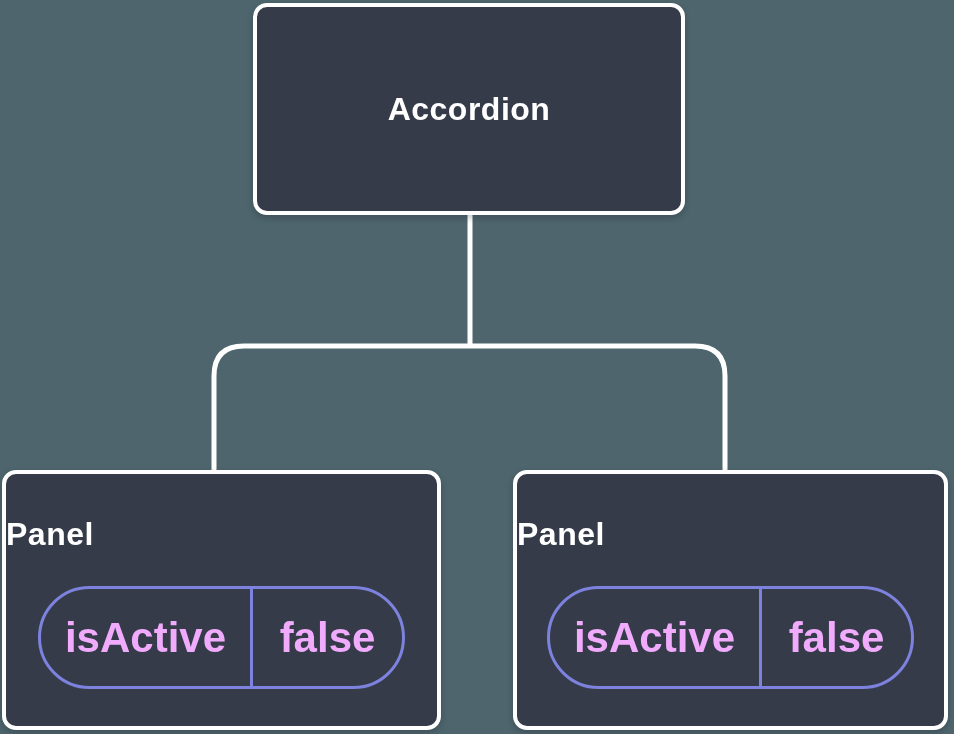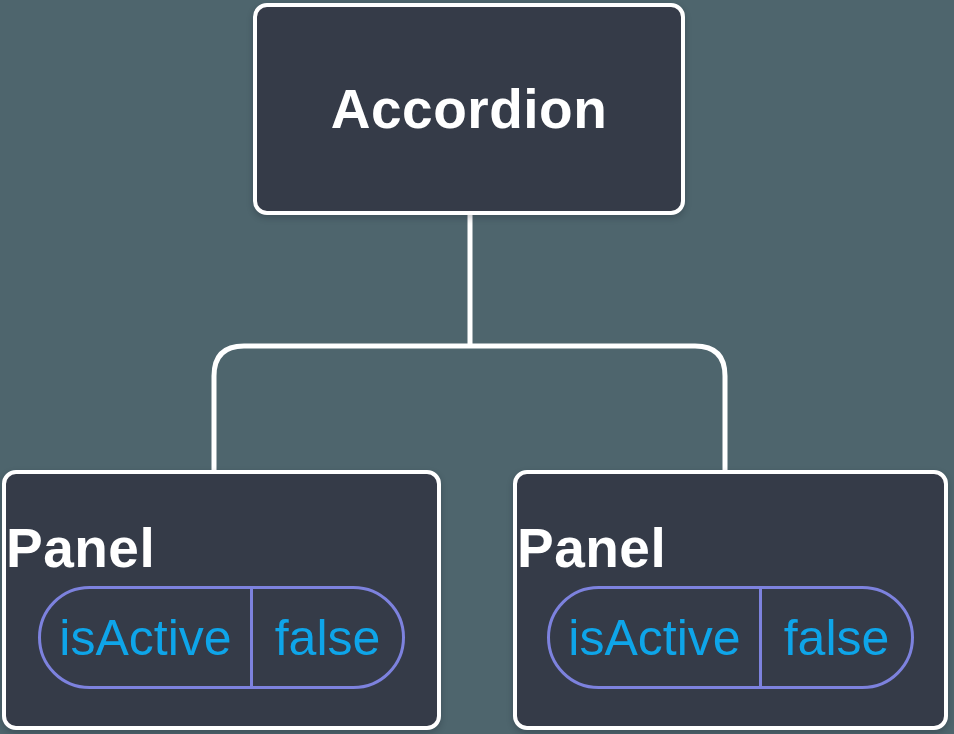--- a/index.html
+++ b/index.html
@@ -52,21 +52,21 @@
     height: 260px;
   }
   .node-panel-right {
     left: 513px;
     top: 470px;
     width: 435px;
     height: 260px;
   }
   .node-label {
     color: #FFFFFF;
-    font-size: 55px;
+    font-size: 32px;
     font-weight: 600;
     letter-spacing: 0.5px;
     white-space: nowrap;
   }
   .panel-title {
     position: absolute;
     left: 0;
     right: 0;
     top: 42px;
   }
@@ -82,23 +82,23 @@
     border: 3px solid #7D82DE;
     border-radius: 52px;
     display: flex;
     align-items: stretch;
     overflow: hidden;
   }
   .state-cell {
     display: flex;
     align-items: center;
     justify-content: center;
-    color: #0ea5e9;
-    font-size: 50px;
-    font-weight: 400;
+    color: #f0abfc;
+    font-size: 42px;
+    font-weight: 700;
     white-space: nowrap;
   }
   .state-cell-key {
     width: 209px;
     border-right: 3px solid #7D82DE;
   }
   .state-cell-value {
     flex: 1;
   }
 </style>

